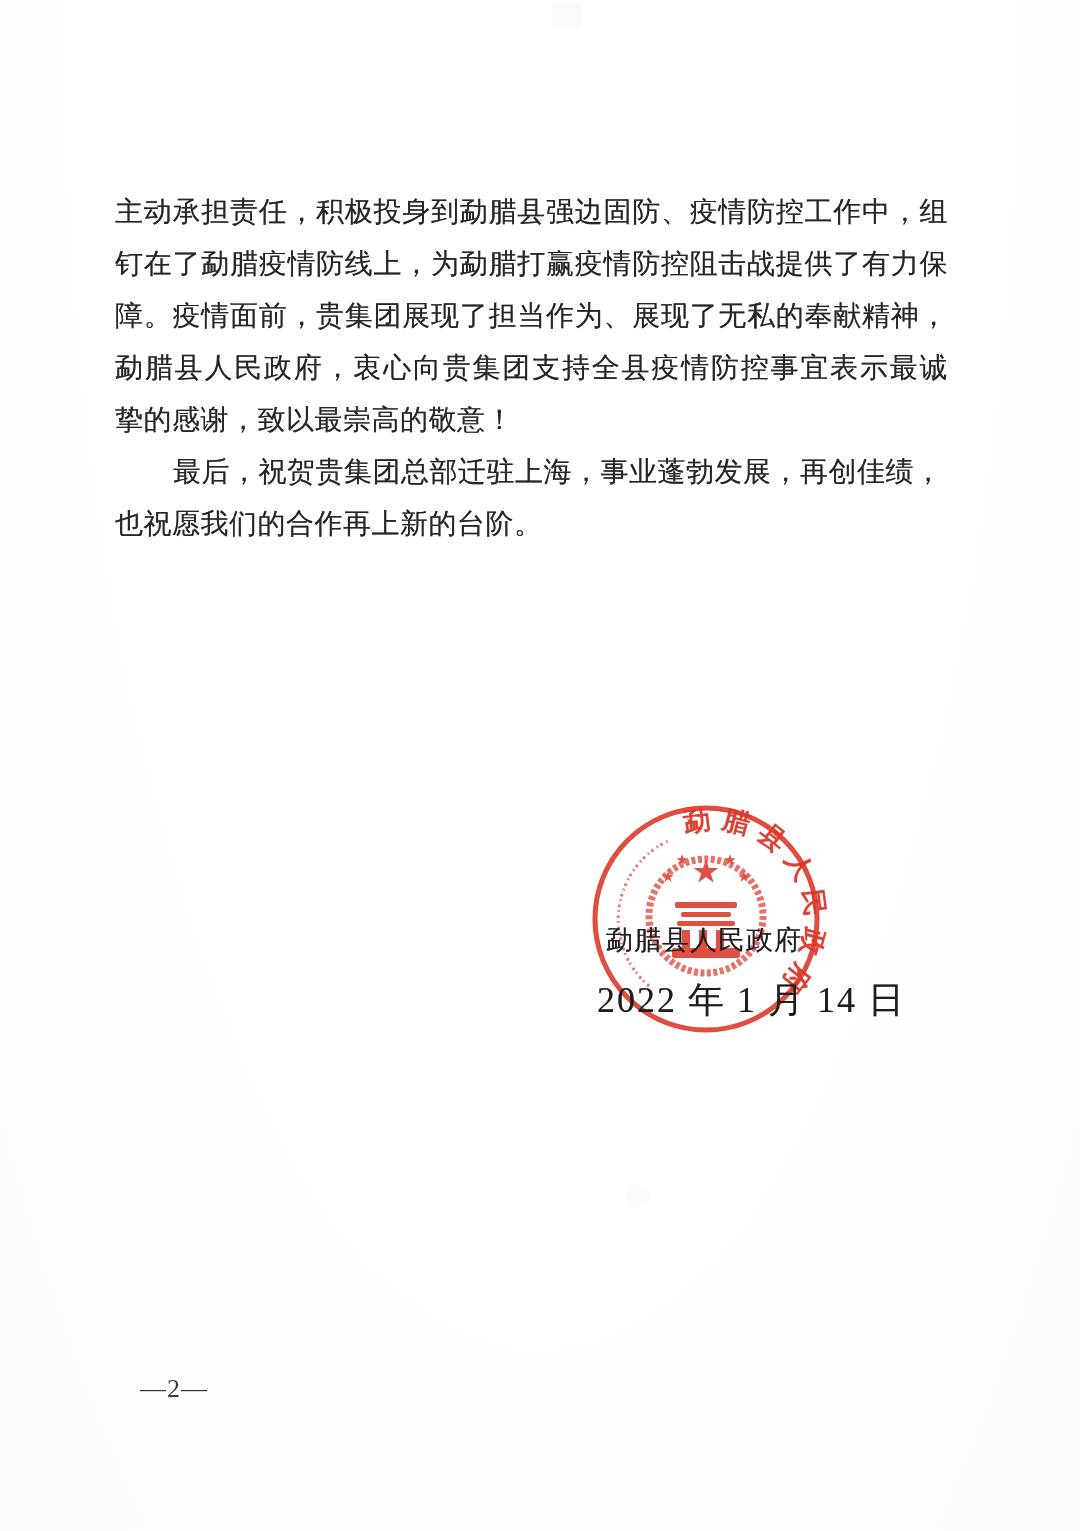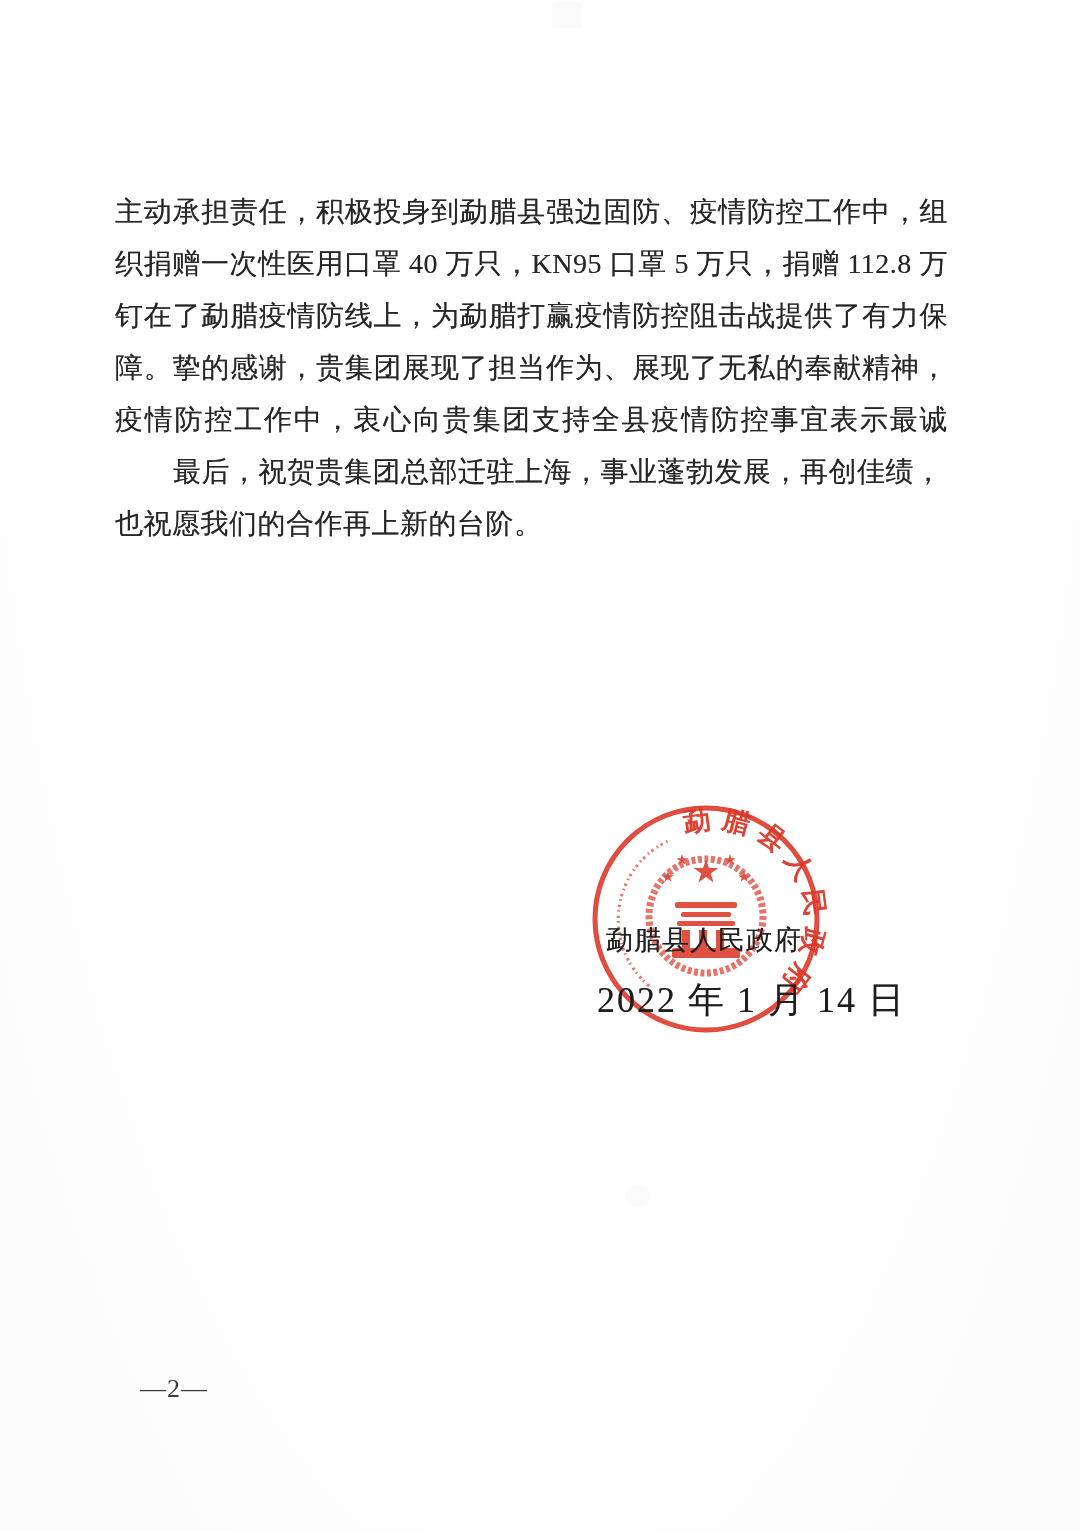--- a/index.html
+++ b/index.html
@@ -58,24 +58,24 @@
 </style>
 </head>
 <body>
 
 <div class="page">
 
   <div class="smudge-top"></div>
 
   <div class="body-text">
     <div class="line jl">主动承担责任，积极投身到勐腊县强边固防、疫情防控工作中，组</div>
-    <div class="line jl">织捐赠一次性医用口罩 40 万只，KN95 口罩 5 万只，捐赠 112.8 万</div>
     <div class="line jl">钉在了勐腊疫情防线上，为勐腊打赢疫情防控阻击战提供了有力保</div>
-    <div class="line jl">障。挚的感谢，贵集团展现了担当作为、展现了无私的奉献精神，</div>
-    <div class="line jl">疫情防控工作中，衷心向贵集团支持全县疫情防控事宜表示最诚</div>
+    <div class="line jl">障。疫情面前，贵集团展现了担当作为、展现了无私的奉献精神，</div>
+    <div class="line jl">勐腊县人民政府，衷心向贵集团支持全县疫情防控事宜表示最诚</div>
+    <div class="line">挚的感谢，致以最崇高的敬意！</div>
     <div class="line indent">最后，祝贺贵集团总部迁驻上海，事业蓬勃发展，再创佳绩，</div>
     <div class="line">也祝愿我们的合作再上新的台阶。</div>
   </div>
 
   <div class="seal">
     <svg width="256" height="248" viewBox="0 0 256 248">
 
       <circle cx="128" cy="121" r="111" fill="none" stroke="#dc382a" stroke-width="5" opacity="0.92"></circle>
       <circle cx="128" cy="121" r="111" fill="none" stroke="#e8604f" stroke-width="2" opacity="0.35"></circle>
 

